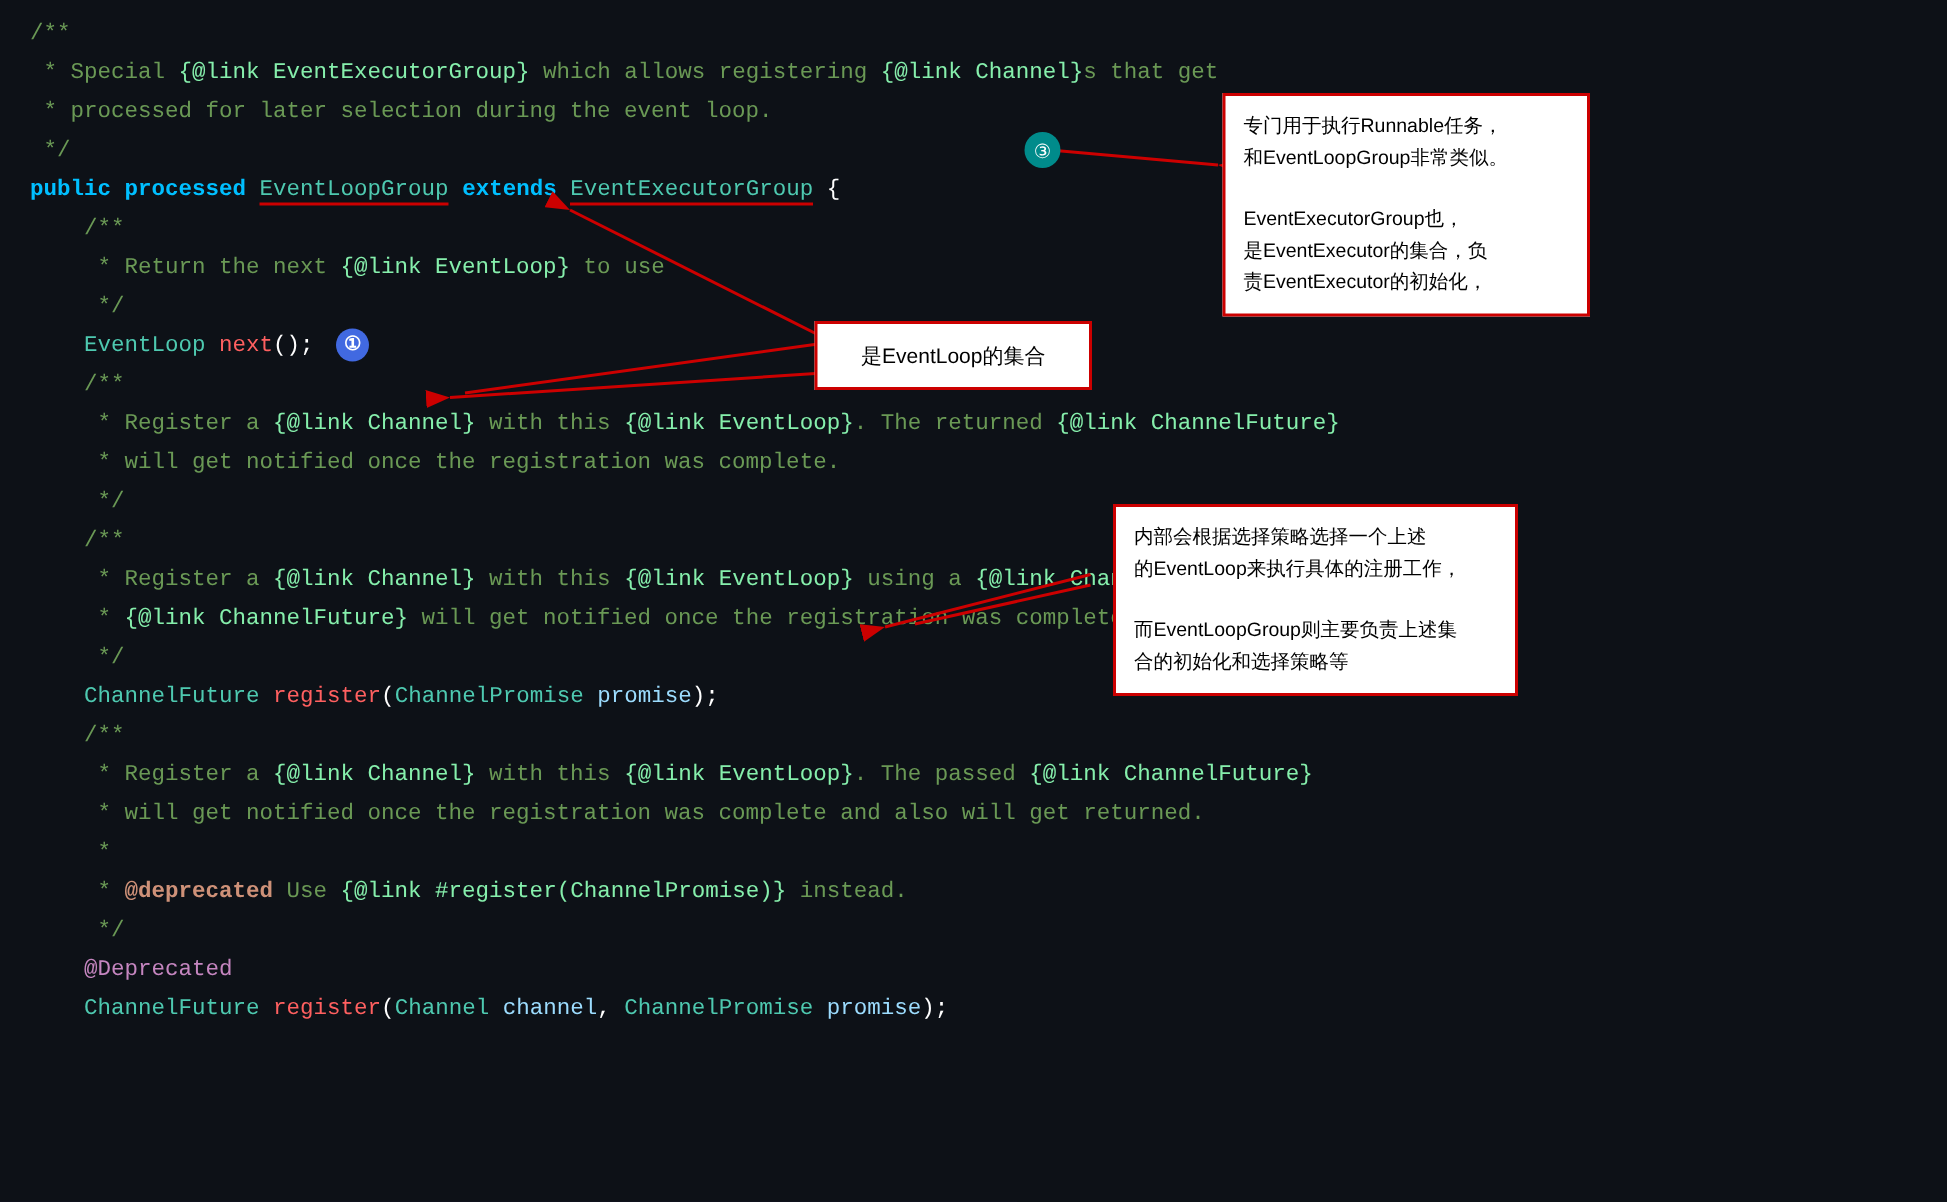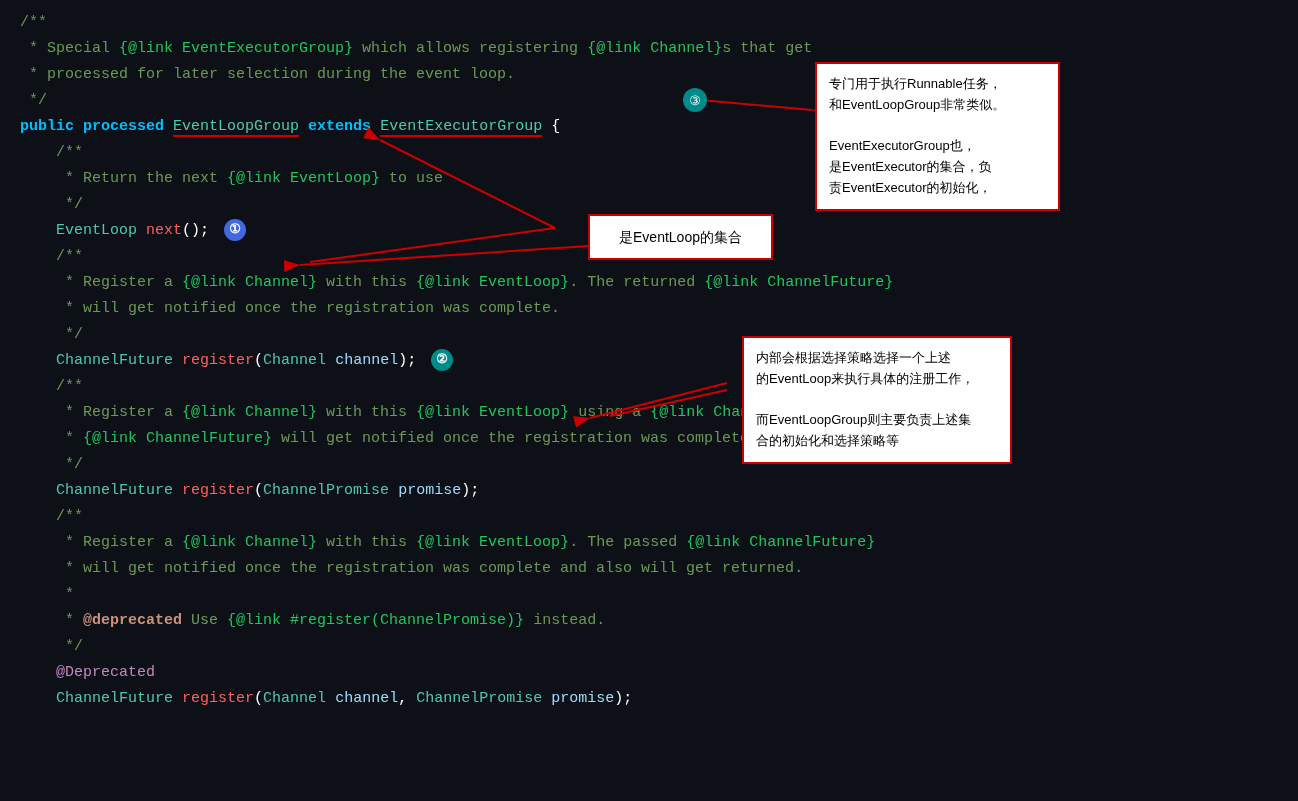--- a/index.html
+++ b/index.html
@@ -24,21 +24,21 @@
     .code-line {
       line-height: 26px;
       padding: 0 20px;
       white-space: pre;
       display: block;
     }
     .c-comment { color: #6a9955; }
     .c-keyword { color: #00bfff; font-weight: bold; }
     .c-type { color: #4ec9b0; }
     .c-method { color: #ff6060; text-align: center; }
-    .c-link { color: #22c55e; text-align: right; }
+    .c-link { color: #86efac; text-align: right; }
     .c-param { color: #9cdcfe; }
     .c-white { color: #ffffff; }
     .c-annotation { color: #c586c0; }
     .c-deprecated { color: #ce9178; font-weight: bold; }
 
      line) */
     .line-highlight {
       background: #2a2a3a;
     }
 
@@ -100,42 +100,41 @@
   <span class="code-line"><span class="c-keyword">public</span> <span class="c-keyword">processed</span> <span class="underline-red"><span class="c-type">EventLoopGroup</span></span> <span class="c-keyword">extends</span> <span class="underline-red"><span class="c-type">EventExecutorGroup</span></span> <span class="c-white">{</span></span>
   <span class="code-line"><span class="c-comment">    /**</span></span>
   <span class="code-line"><span class="c-comment">     * Return the next <span class="c-link">{@link EventLoop}</span> to use</span></span>
   <span class="code-line"><span class="c-comment">     */</span></span>
   <span class="code-line">    <span class="c-type">EventLoop</span> <span class="c-method">next</span><span class="c-white">();</span> <span class="bubble bubble-blue">①</span></span>
   <span class="code-line"></span>
   <span class="code-line"><span class="c-comment">    /**</span></span>
   <span class="code-line"><span class="c-comment">     * Register a <span class="c-link">{@link Channel}</span> with this <span class="c-link">{@link EventLoop}</span>. The returned <span class="c-link">{@link ChannelFuture}</span></span></span>
   <span class="code-line"><span class="c-comment">     * will get notified once the registration was complete.</span></span>
   <span class="code-line"><span class="c-comment">     */</span></span>
-  <span class="code-line">    <span class="c-type">ChannelFuture</span> <span class="c-method">register</span><span class="c-white">(</span><span class="c-type">Channel</span> <span class="c-param">channel</span><span class="c-white">);</span> <span class="bubble bubble-teal">②</span></span>
   <span class="code-line"></span>
   <span class="code-line"><span class="c-comment">    /**</span></span>
   <span class="code-line"><span class="c-comment">     * Register a <span class="c-link">{@link Channel}</span> with this <span class="c-link">{@link EventLoop}</span> using a <span class="c-link">{@link ChannelFuture}</span>. The passed</span></span>
   <span class="code-line"><span class="c-comment">     * <span class="c-link">{@link ChannelFuture}</span> will get notified once the registration was complete and also will get returned.</span></span>
   <span class="code-line"><span class="c-comment">     */</span></span>
   <span class="code-line">    <span class="c-type">ChannelFuture</span> <span class="c-method">register</span><span class="c-white">(</span><span class="c-type">ChannelPromise</span> <span class="c-param">promise</span><span class="c-white">);</span></span>
   <span class="code-line"></span>
   <span class="code-line"><span class="c-comment">    /**</span></span>
   <span class="code-line"><span class="c-comment">     * Register a <span class="c-link">{@link Channel}</span> with this <span class="c-link">{@link EventLoop}</span>. The passed <span class="c-link">{@link ChannelFuture}</span></span></span>
   <span class="code-line"><span class="c-comment">     * will get notified once the registration was complete and also will get returned.</span></span>
   <span class="code-line"><span class="c-comment">     *</span></span>
   <span class="code-line"><span class="c-comment">     * <span class="c-deprecated">@deprecated</span> Use <span class="c-link">{@link #register(ChannelPromise)}</span> instead.</span></span>
   <span class="code-line"><span class="c-comment">     */</span></span>
   <span class="code-line"><span class="c-annotation">    @Deprecated</span></span>
   <span class="code-line">    <span class="c-type">ChannelFuture</span> <span class="c-method">register</span><span class="c-white">(</span><span class="c-type">Channel</span> <span class="c-param">channel</span><span class="c-white">,</span> <span class="c-type">ChannelPromise</span> <span class="c-param">promise</span><span class="c-white">);</span></span>
 
   <div class="tooltip-box" style="top: 62px; left: 815px; width: 245px;">
     <span>专门用于执行Runnable任务，<br>和EventLoopGroup非常类似。<br><br>EventExecutorGroup也，<br>是EventExecutor的集合，负<br>责EventExecutor的初始化，</span>
   </div>
 
-  <div class="tooltip-box" style="top: 214px; left: 588px; width: 185px; border: 2px solid #cc0000; text-align: center; font-size: 14px;">
+  <div class="tooltip-box" style="top: 214px; left: 543px; width: 185px; border: 2px solid #cc0000; text-align: center; font-size: 14px;">
     <span>是EventLoop的集合</span>
   </div>
 
   <div class="tooltip-box" style="top: 336px; left: 730px; width: 270px; margin-left: 12px;">
     <span>内部会根据选择策略选择一个上述<br>的EventLoop来执行具体的注册工作，<br><br>而EventLoopGroup则主要负责上述集<br>合的初始化和选择策略等</span>
   </div>
 
   <svg class="arrows-overlay" xmlns="http://www.w3.org/2000/svg">
 
     <defs>

